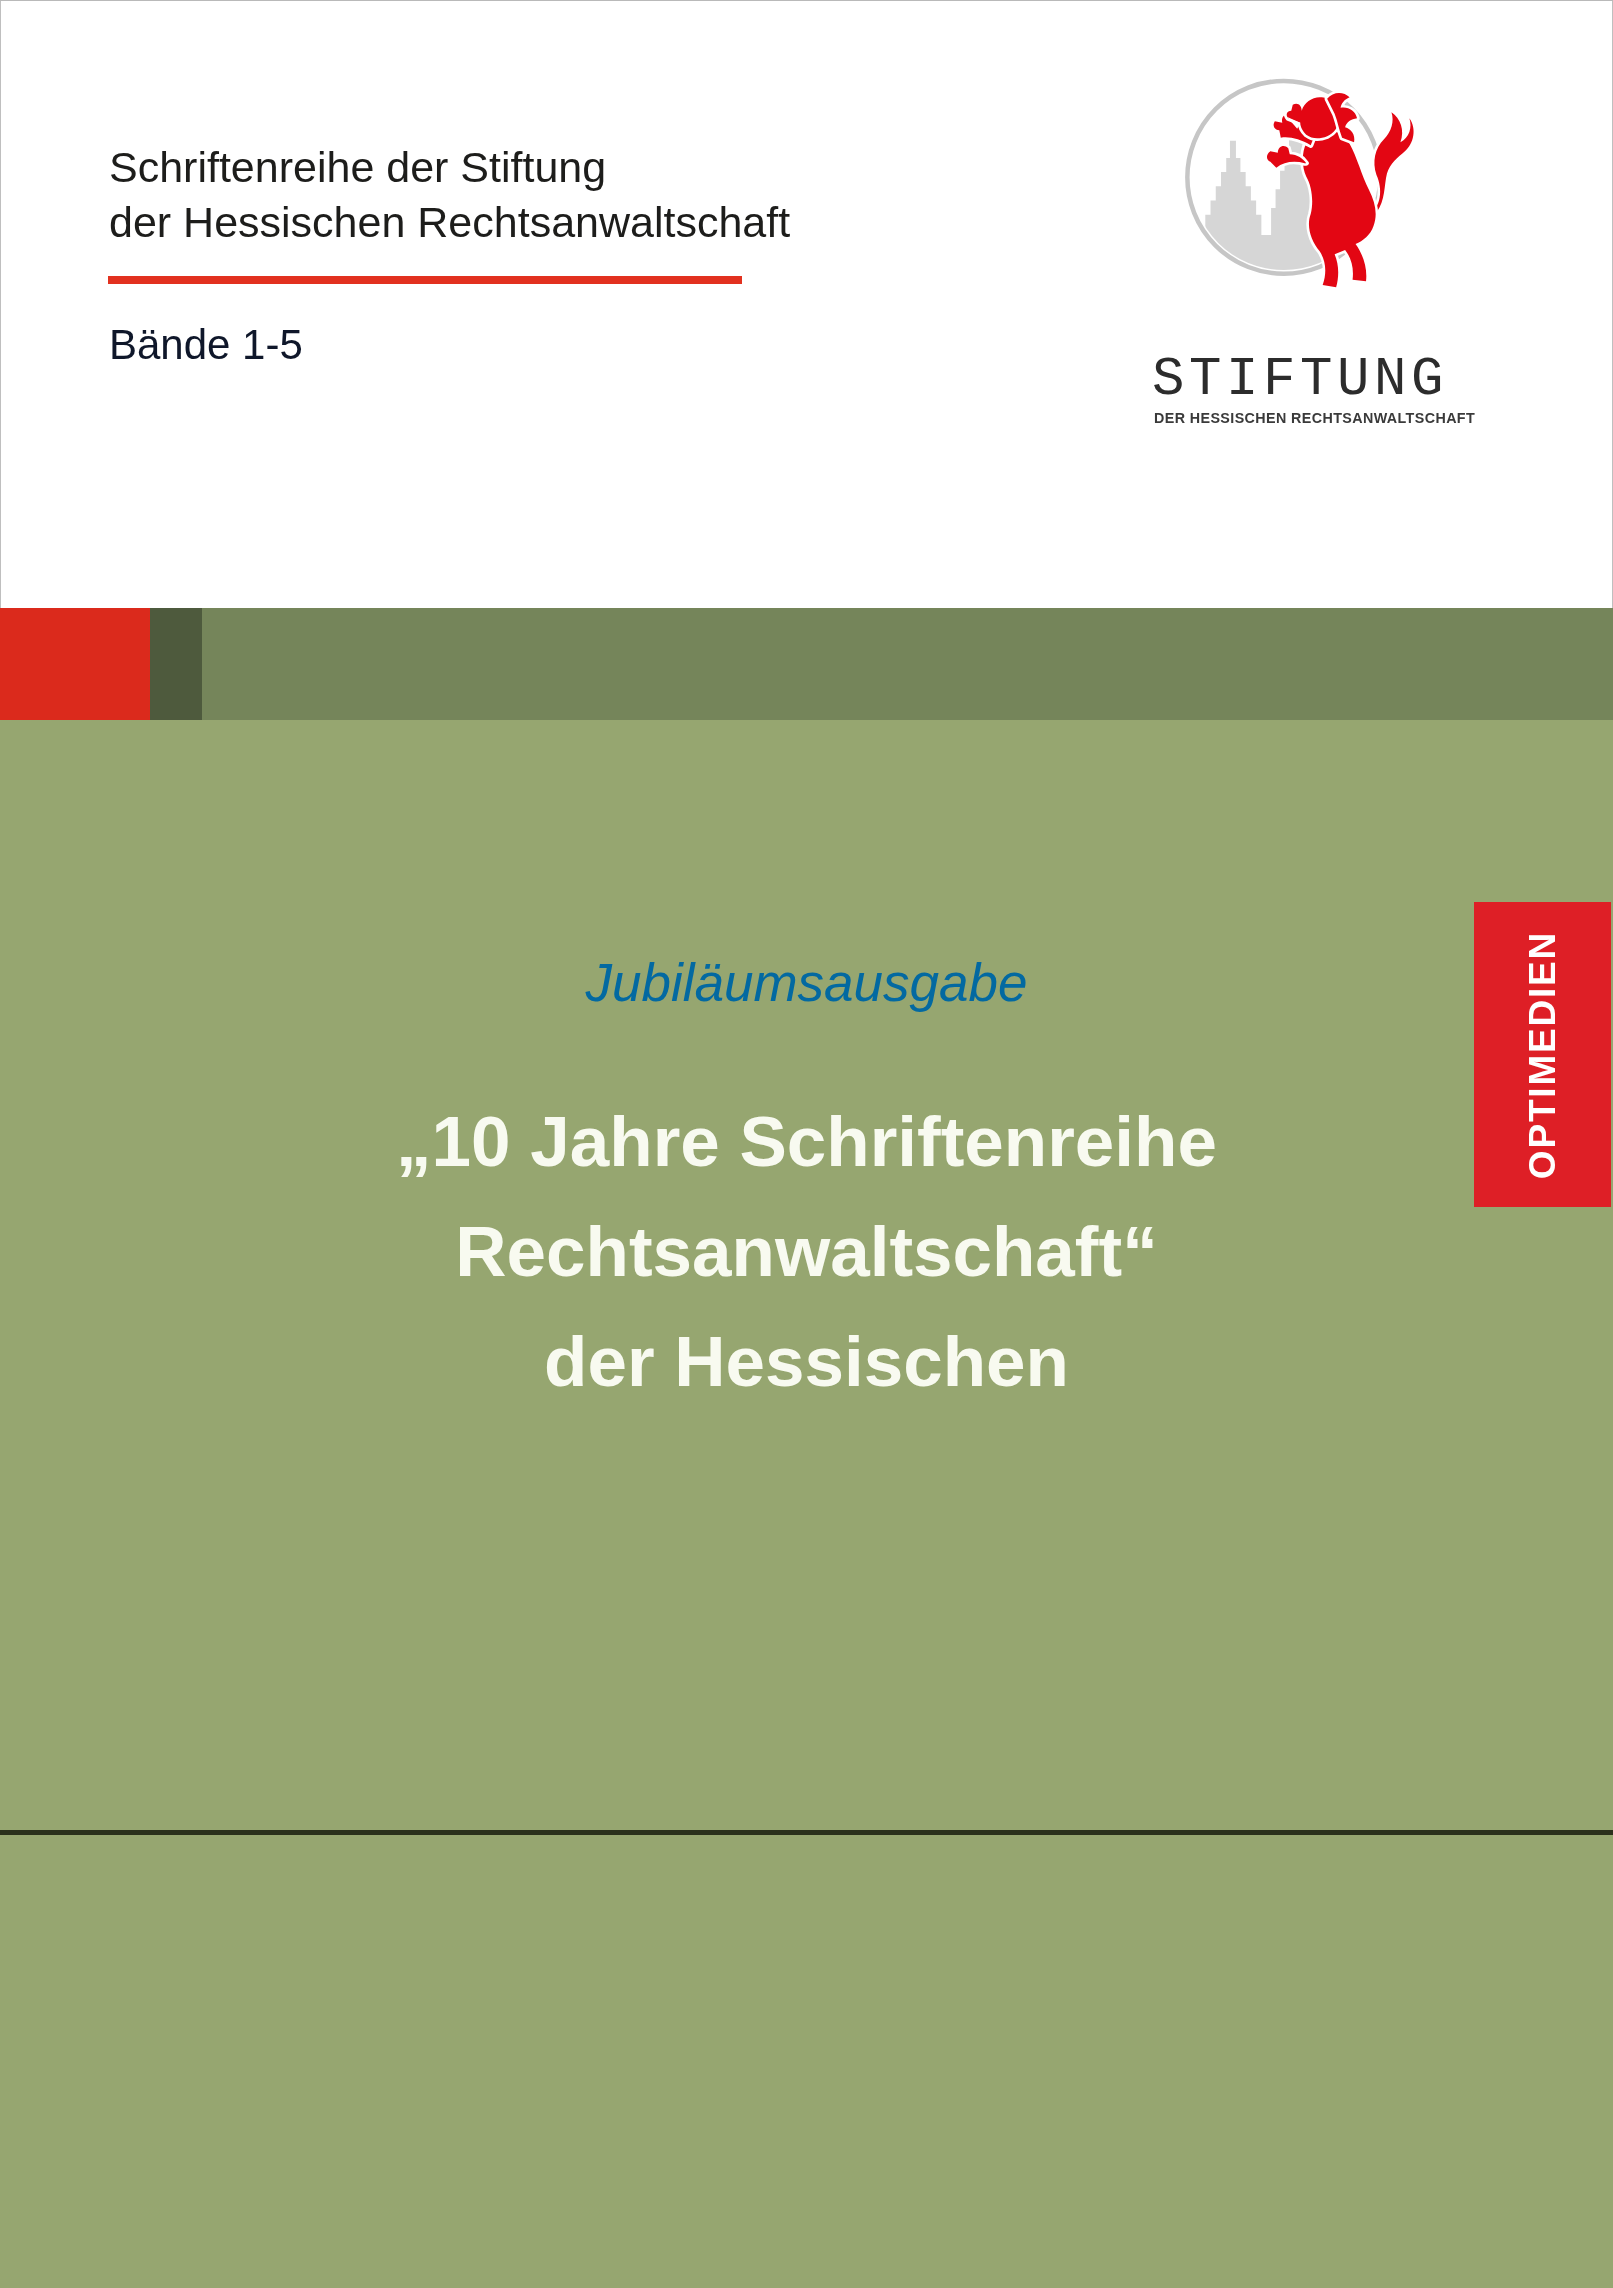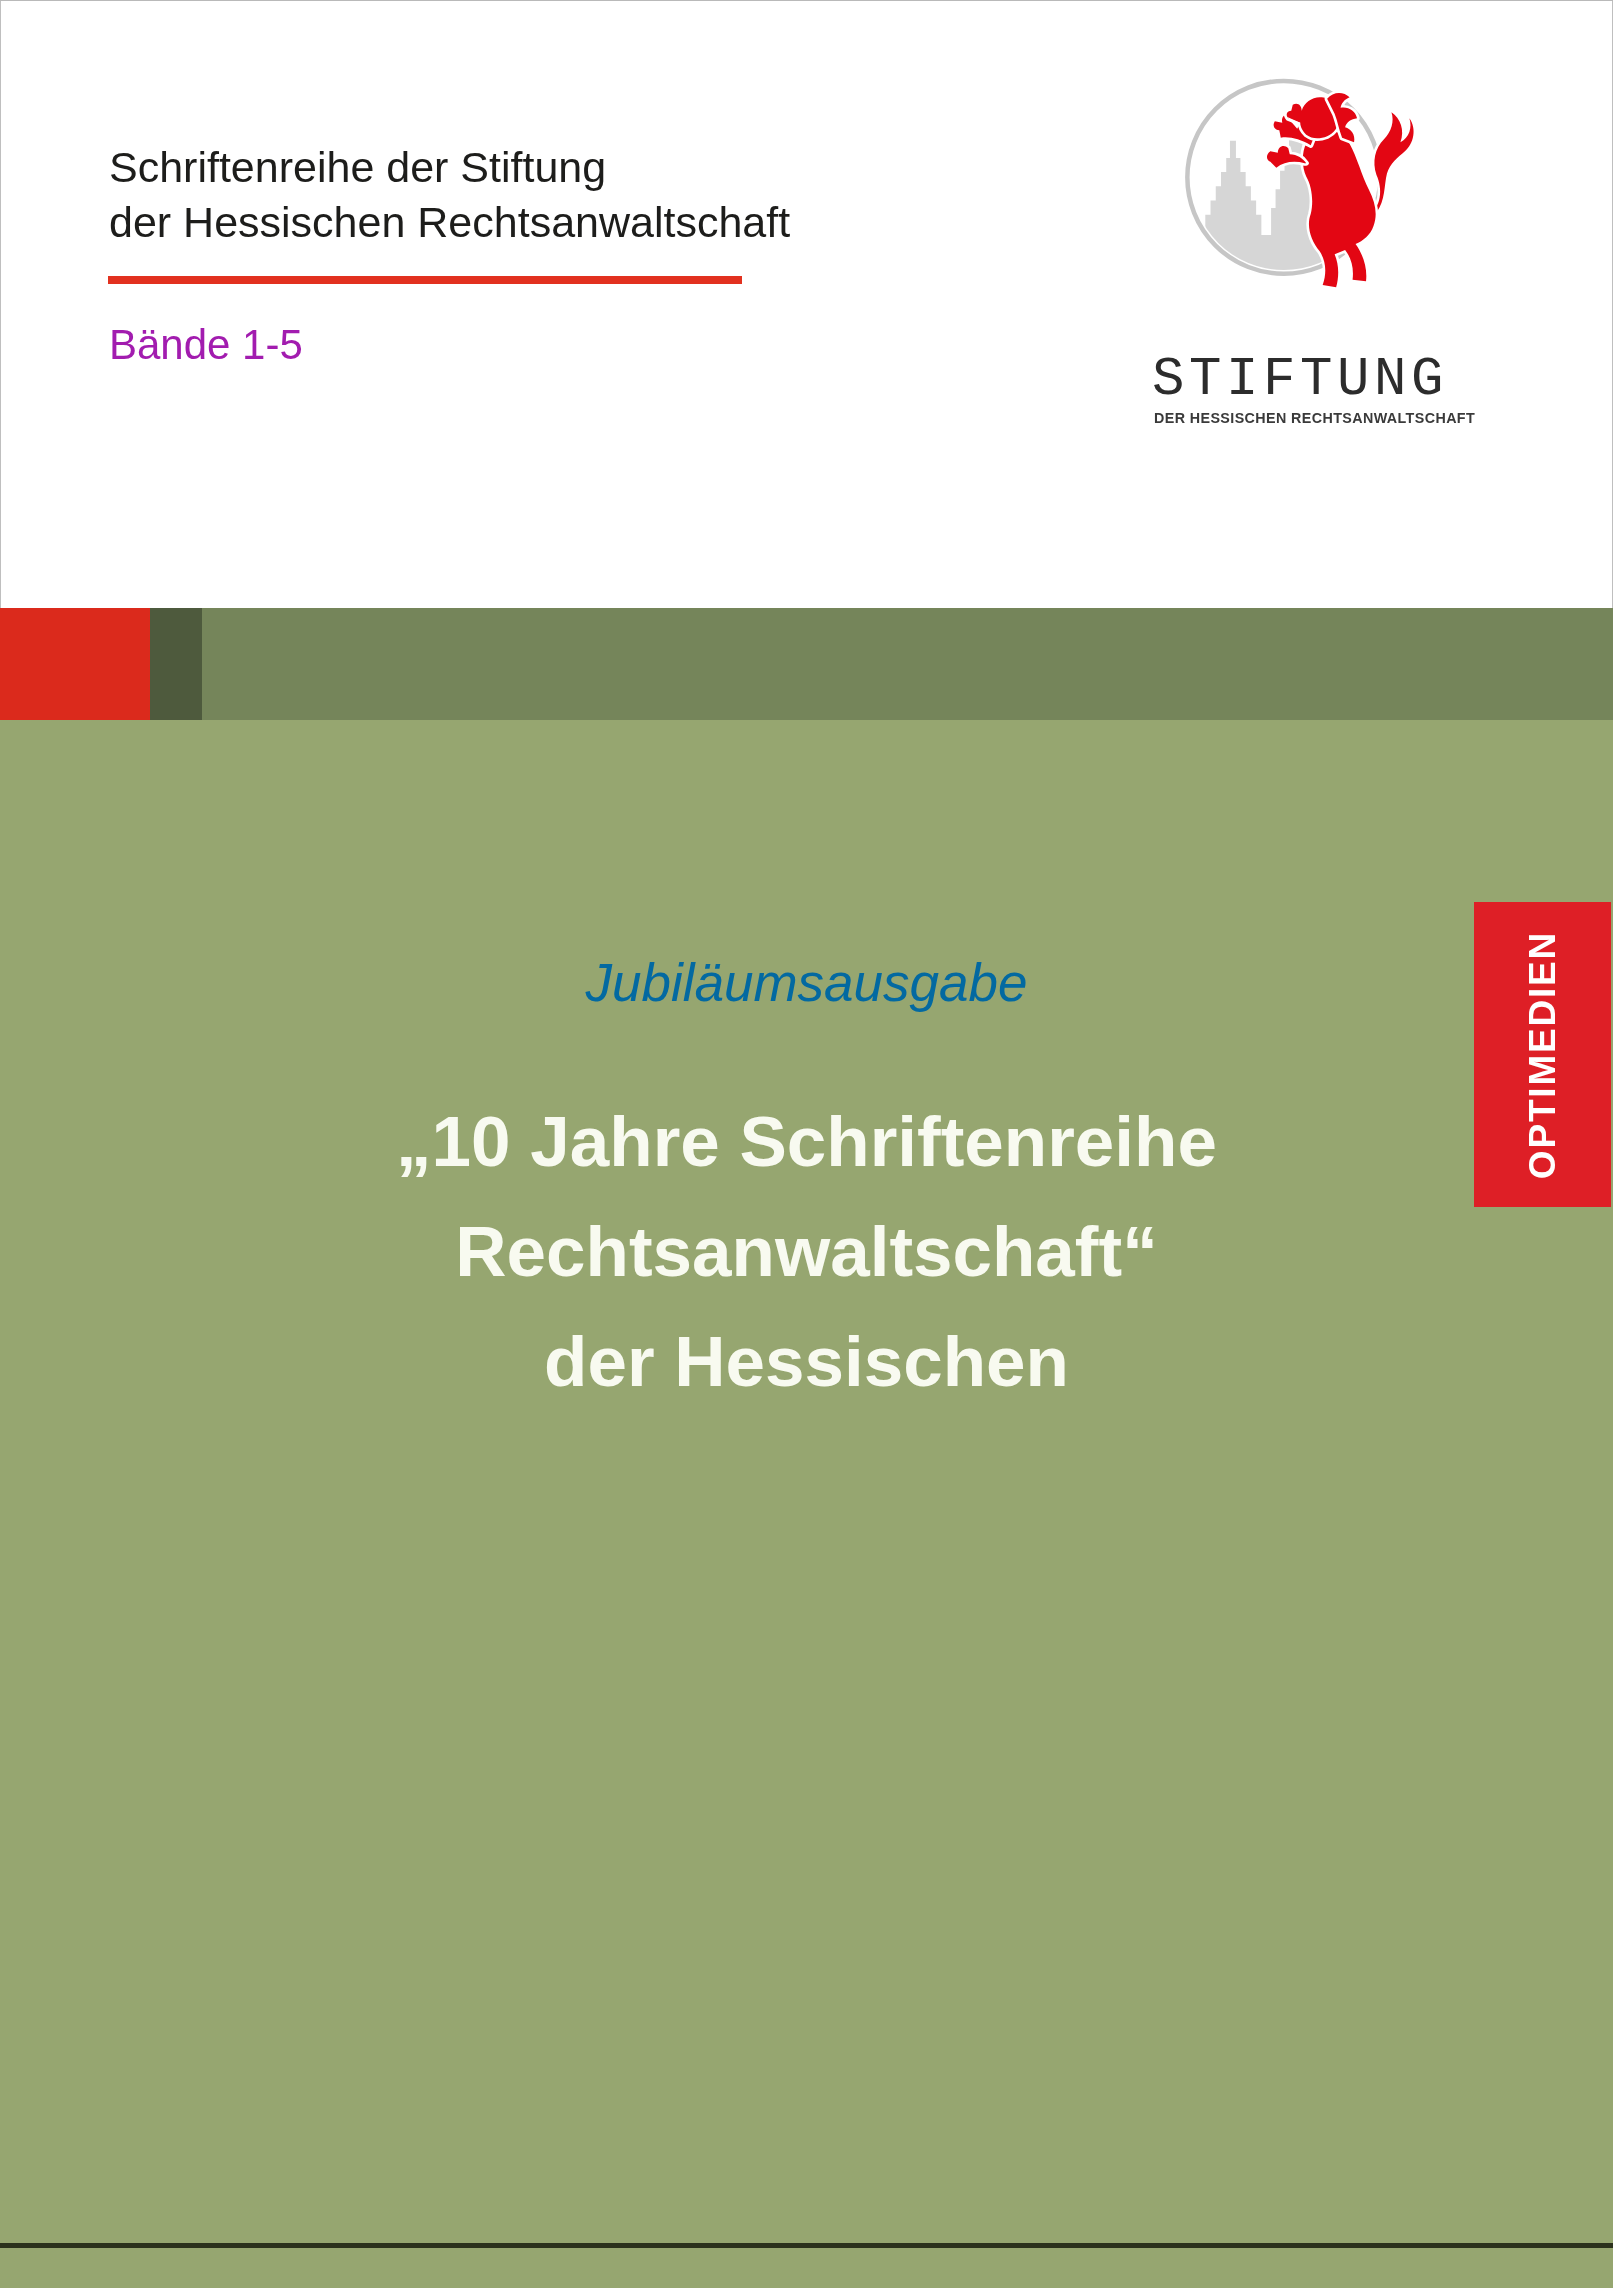--- a/index.html
+++ b/index.html
@@ -4,40 +4,40 @@
 <style>
   html, body { margin: 0; padding: 0; }
   body {
     width: 1613px; height: 2289px;
     background: #ffffff;
     font-family: "Liberation Sans", sans-serif;
     overflow: hidden;
   }
   .page {
     position: relative;
-    width: 1613px; height: 2248px;
+    width: 1613px; height: 1835px;
     background: #ffffff;
     box-shadow: inset 0 0 0 0.9px #b9b9b9;
   }
   
   .series-title {
     position: absolute; left: 109px; top: 140px;
     font-size: 43px; line-height: 55px;
     color: #1d1d1b; letter-spacing: 0;
     font-weight: 400;
     white-space: nowrap;
   }
   .red-rule {
     position: absolute; left: 108px; top: 276px;
     width: 634px; height: 8.3px;
     background: #e2311f;
   }
   .volumes {
     position: absolute; left: 109px; top: 321px;
-    font-size: 42px; color: #a21caf; font-weight: 400;
+    font-size: 42px; color: #0f172a; font-weight: 400;
   }
   
   .emblem {
     position: absolute; left: 1144px; top: 54px;
     width: 305px; height: 314px;
   }
   .logo-word {
     position: absolute; left: 1152px; top: 349px; width: 301px;
     font-family: Liberation Mono, monospace;
     font-size: 54px; letter-spacing: 4.6px;

